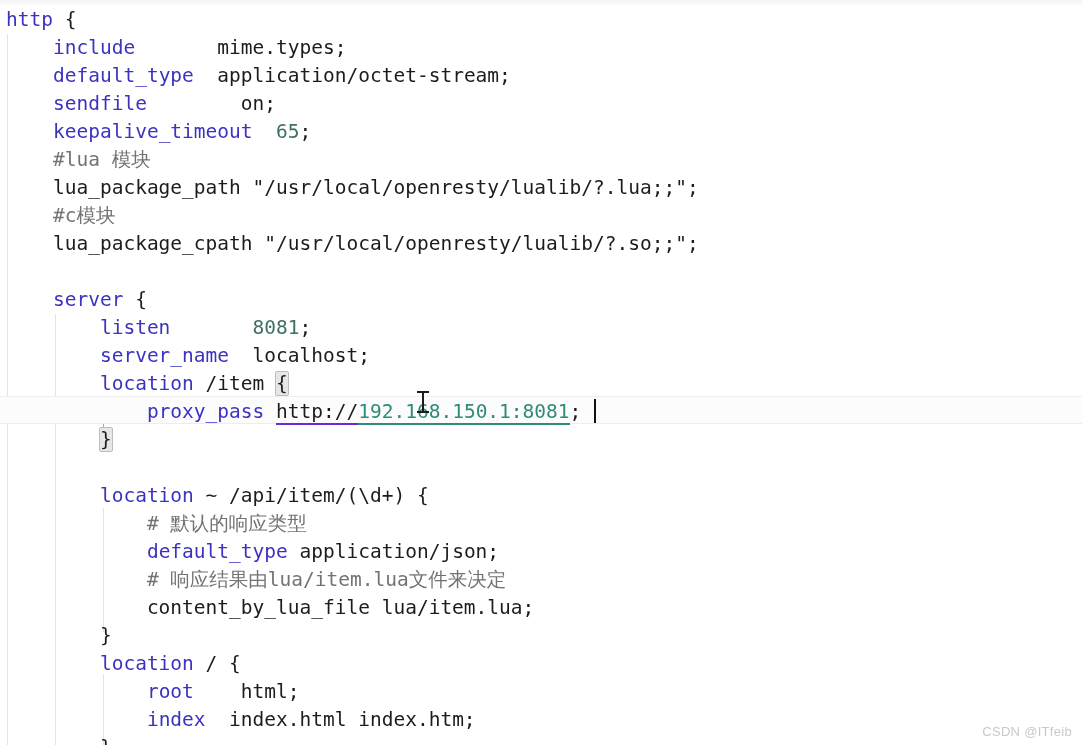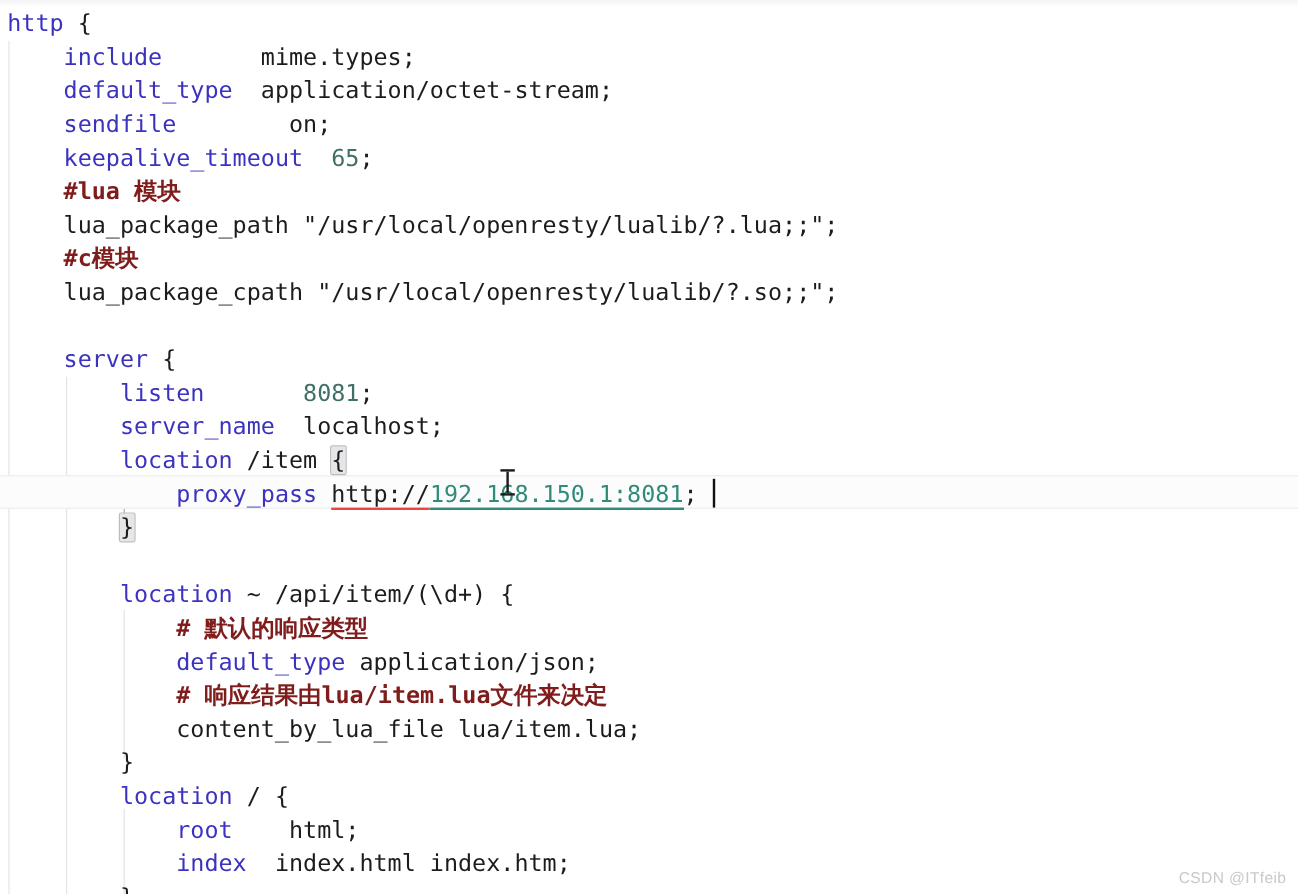--- a/index.html
+++ b/index.html
@@ -69,27 +69,27 @@
   .line {
     height: 28px;
     padding-left: 6px;
     position: relative;
     white-space: pre;
   }
 
   
   .kw      { color: #3b33c0; }            
   .plain   { color: #1c1c1c; }            
-  .cmt     { color: #7f1d1d; font-weight: bold; }            
+  .cmt     { color: #737373; }            
   .num     { color: #3f7068; text-align: center; }            
 
   
   .url-scheme {
     color: #1c1c1c;
-    border-bottom: 2px solid #ef4444;
+    border-bottom: 2px solid #6d28d9;
   }
   .url-host {
     color: #2f8b7a;
     border-bottom: 2px solid #2f8b7a;
   }
 
   
   .bracket-match {
     background: #e6e6e8;
     outline: 1px solid #bdbdc1;

